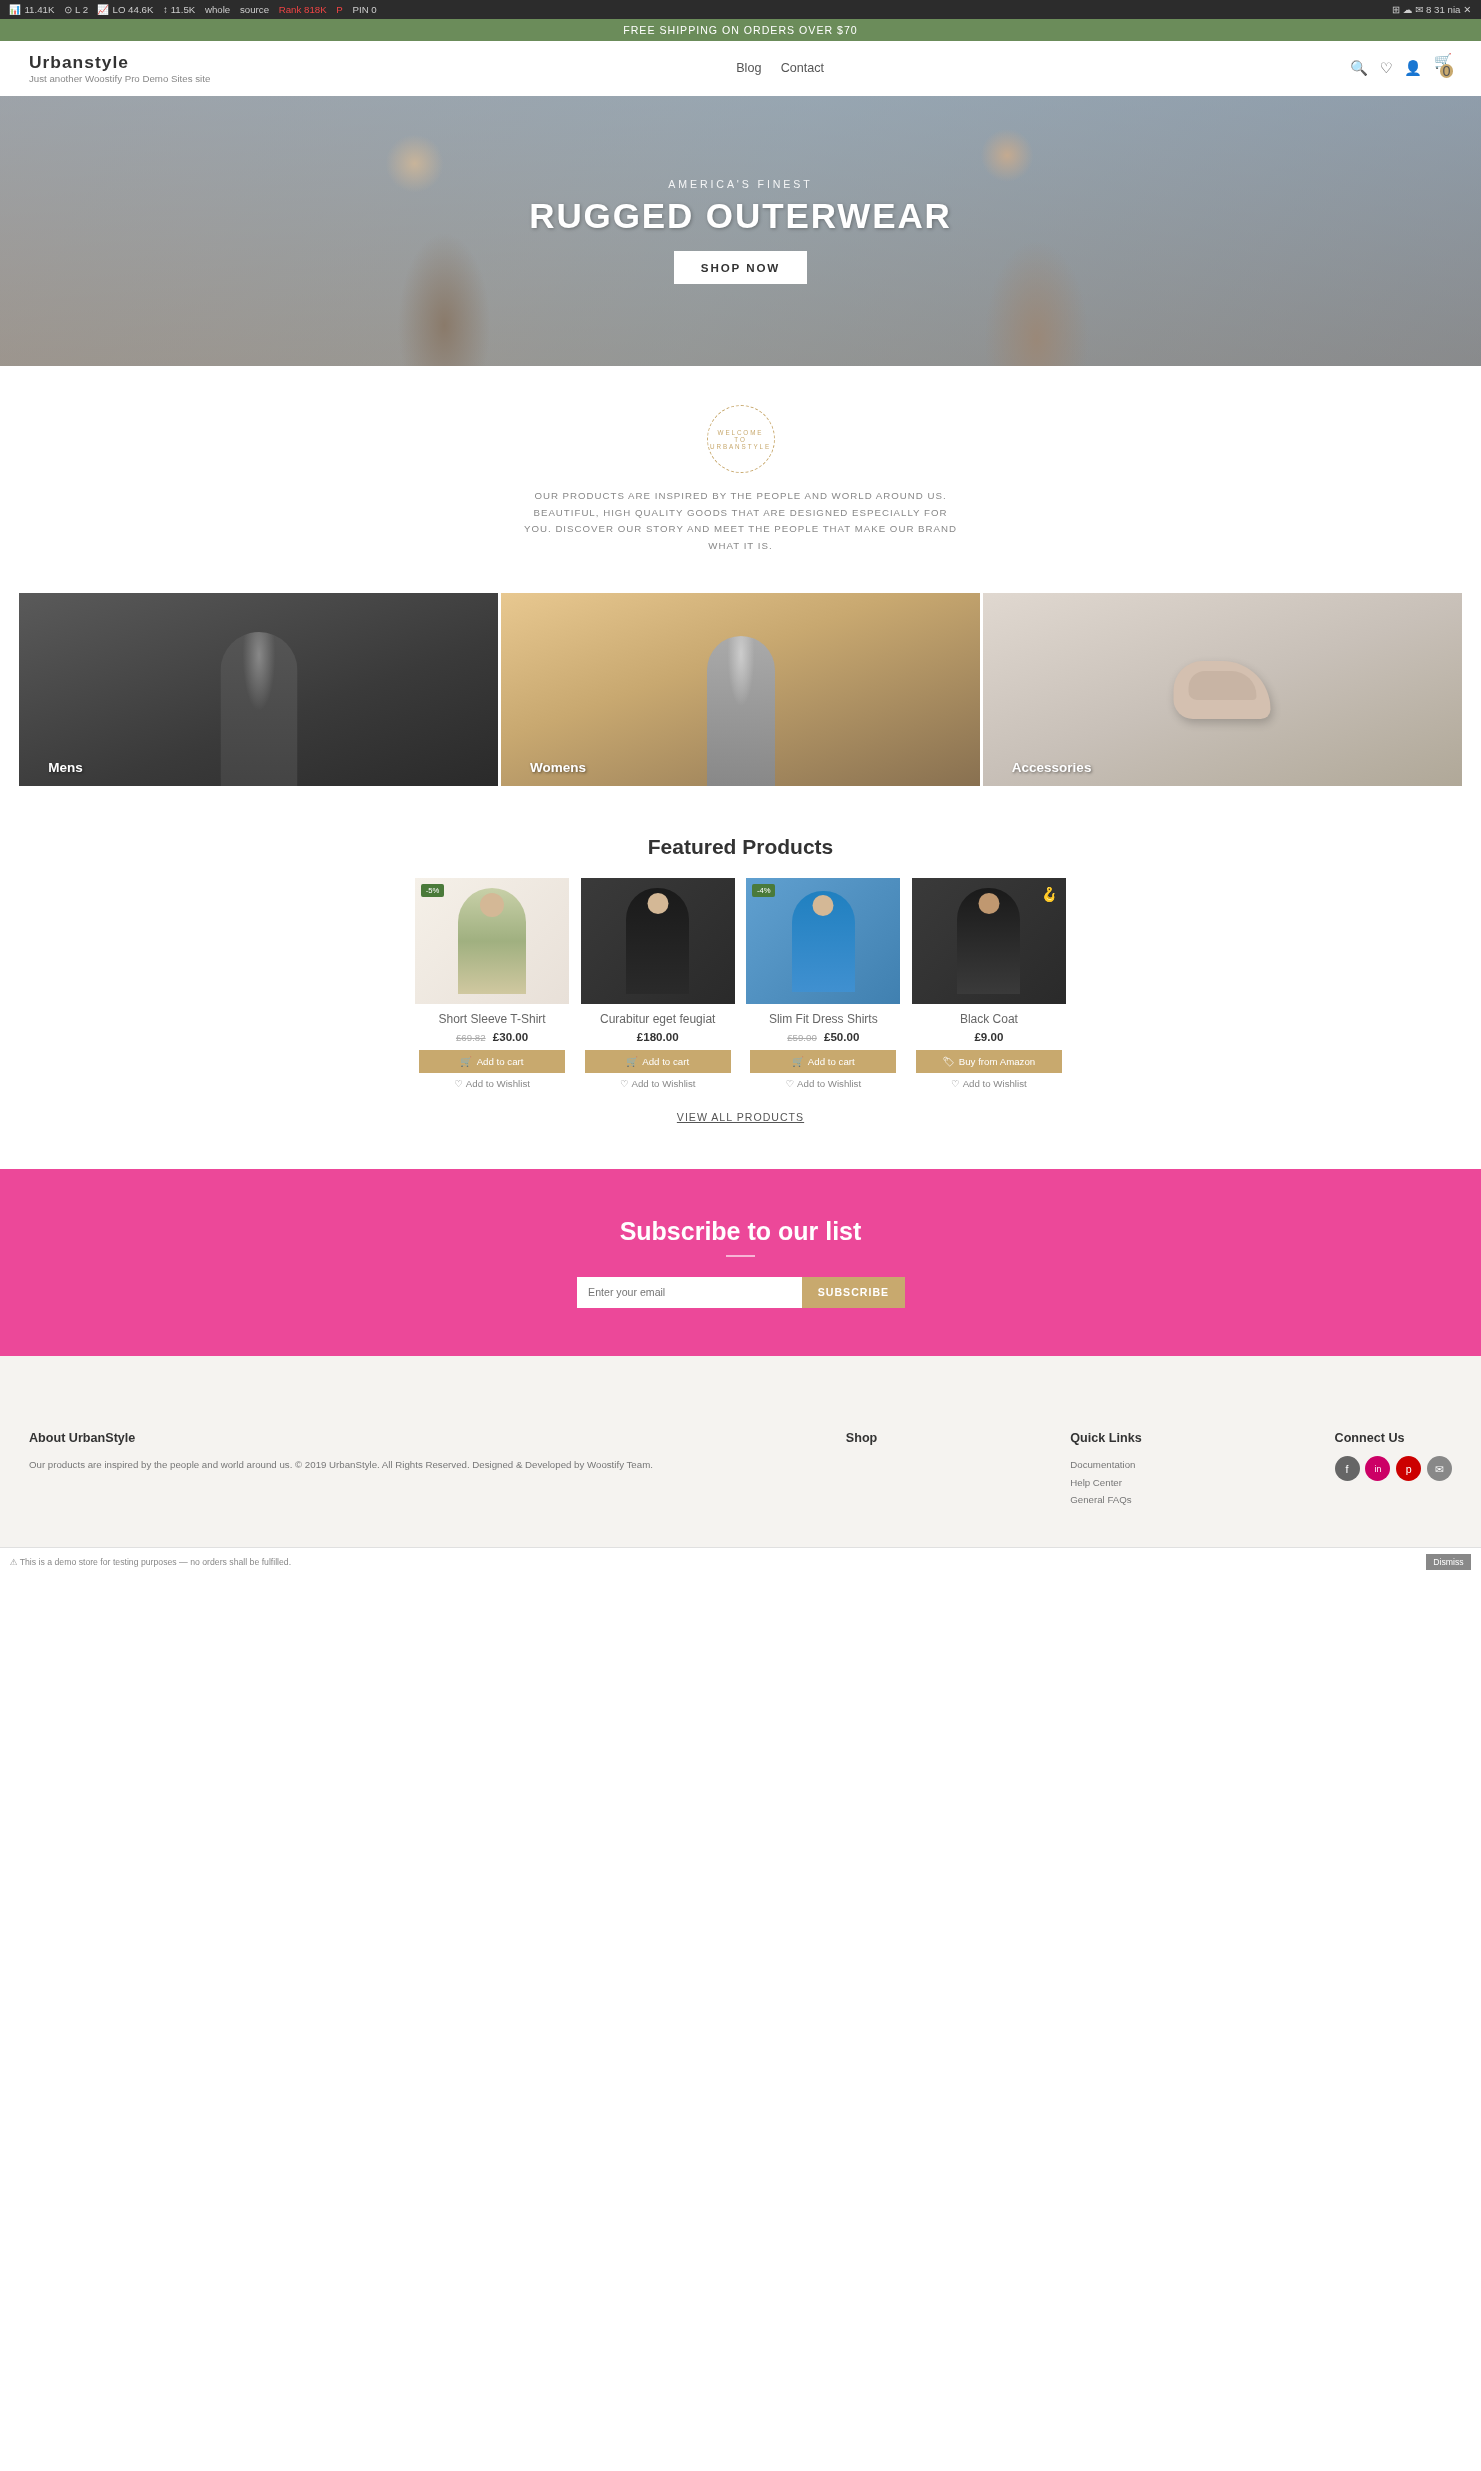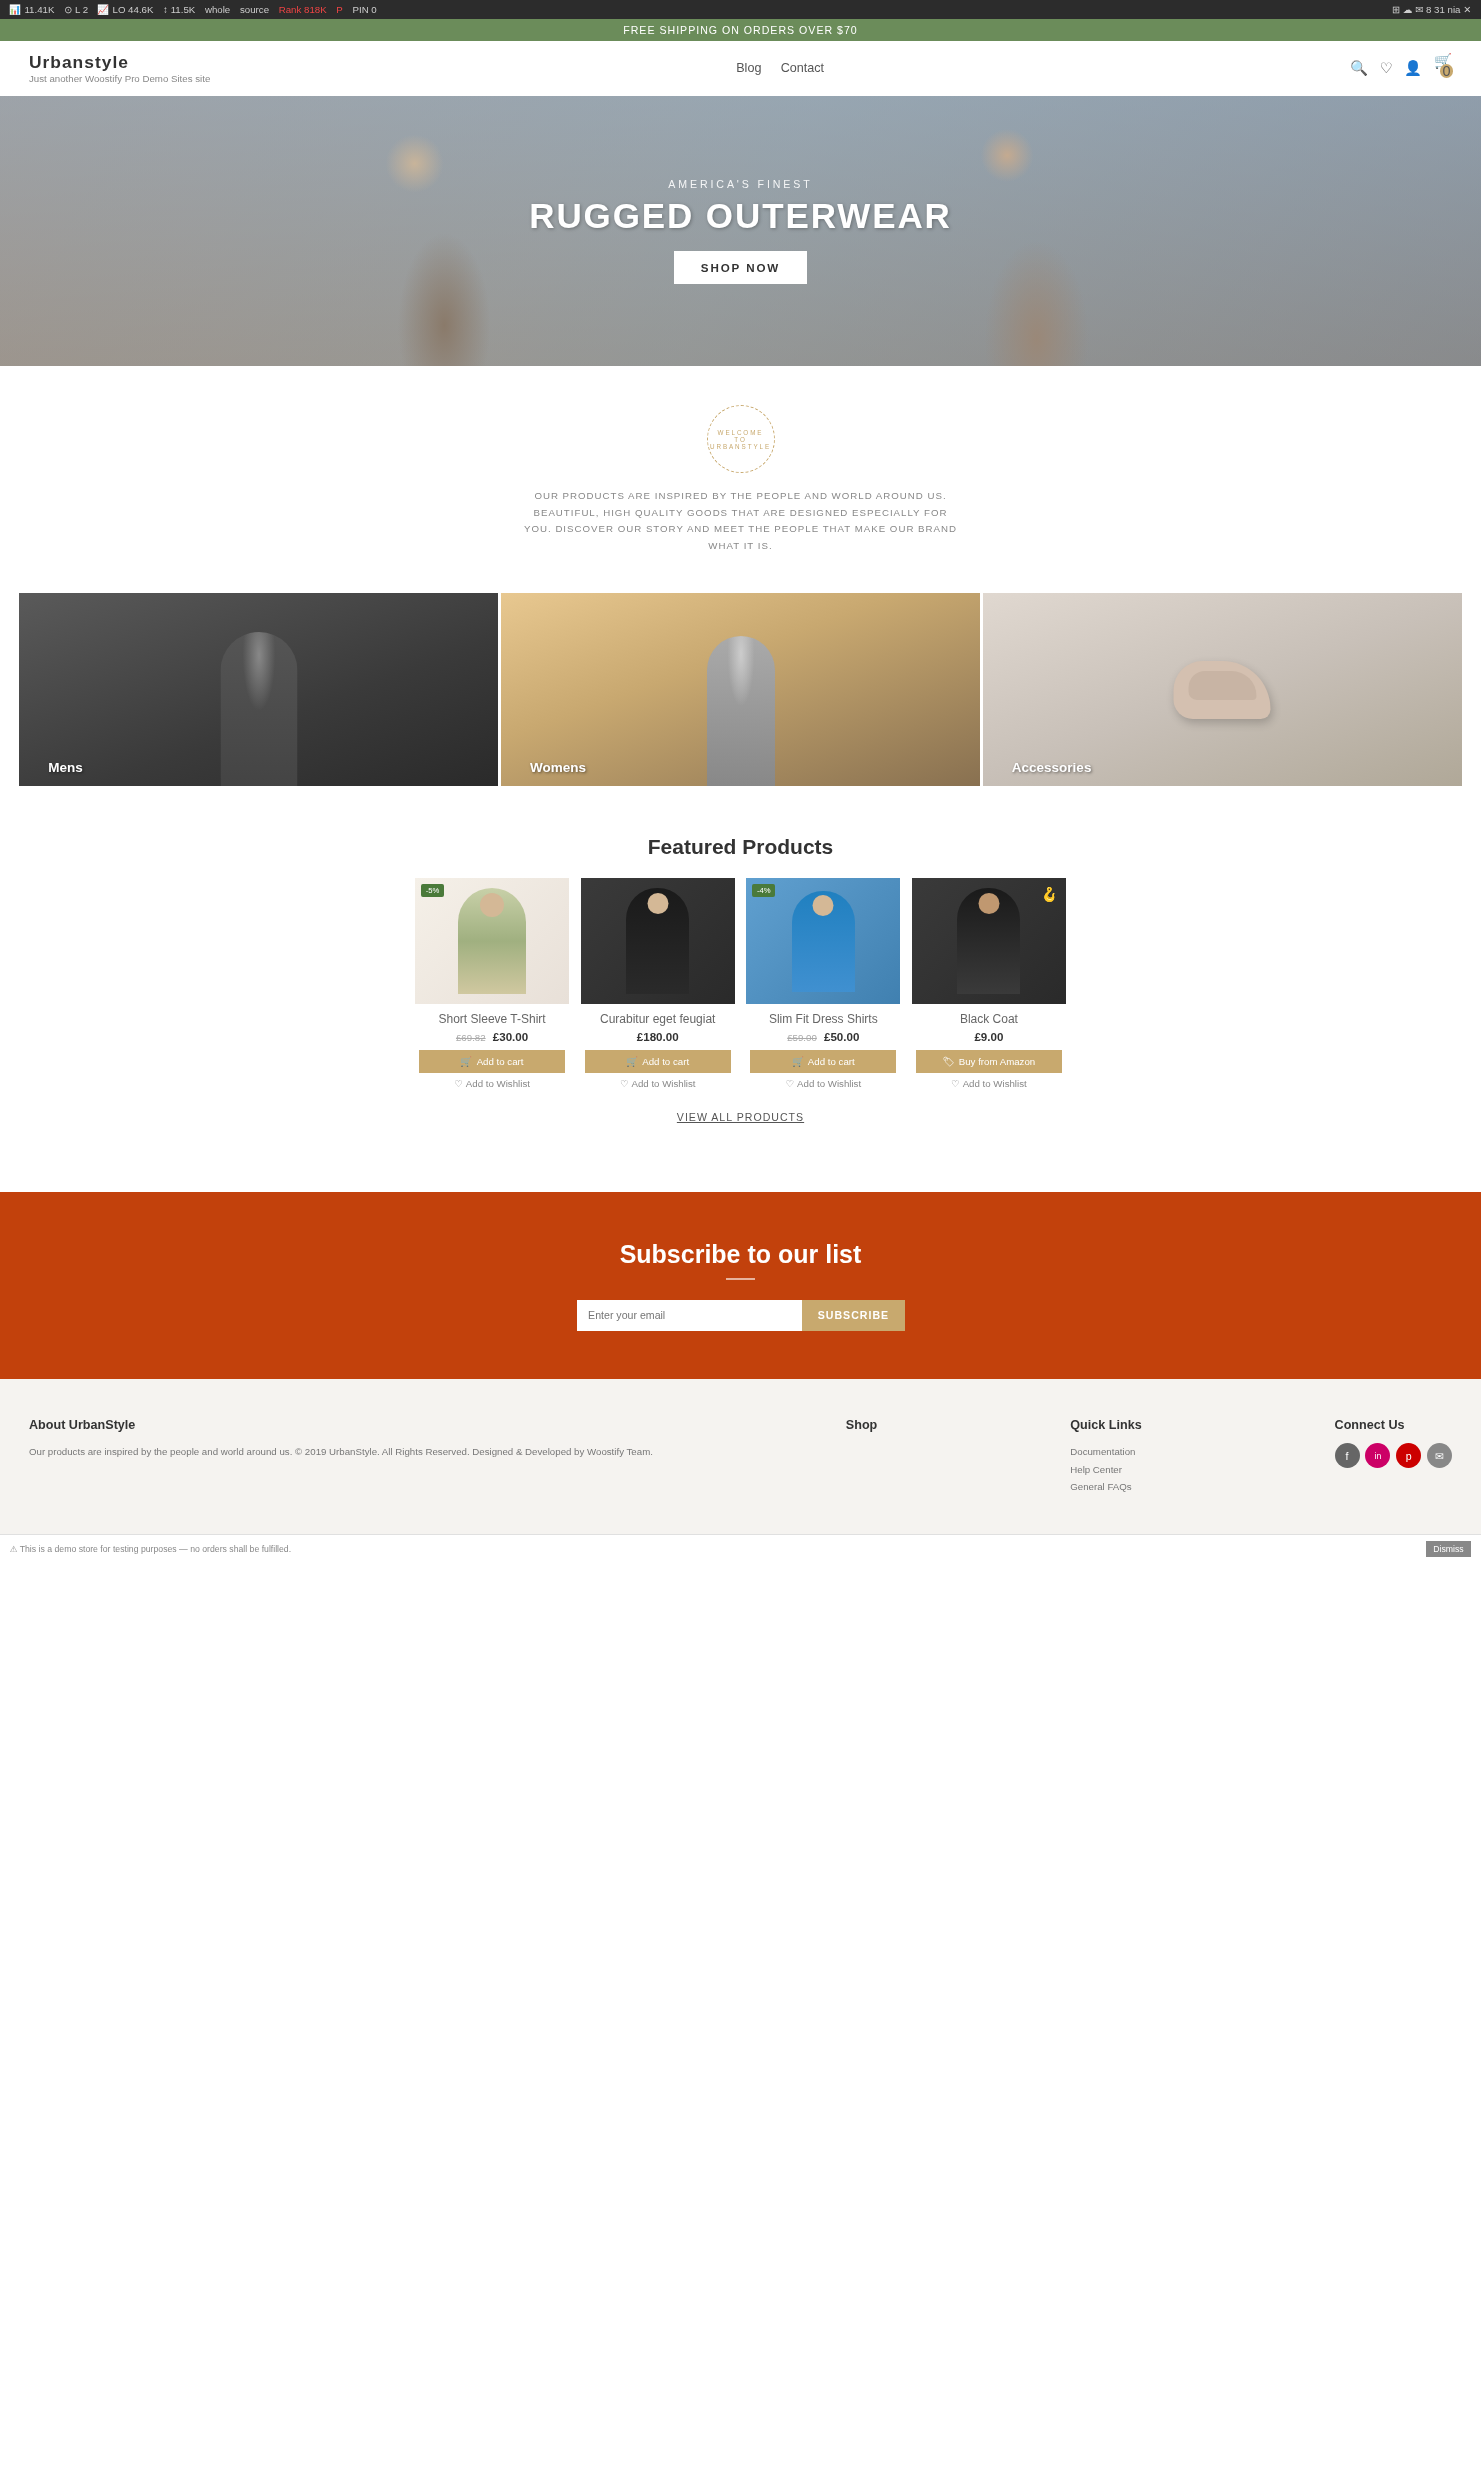--- a/index.html
+++ b/index.html
@@ -432,24 +432,24 @@
       font-size: 10.6px;
       color: #555;
       text-decoration: underline;
       letter-spacing: 1px;
       padding: 14.5px 0 4.8px;
       cursor: pointer;
     }
 
     
     .subscribe-section {
-      background: #c2410c;
+      background: #ec4899;
       padding: 48px 19.3px;
       text-align: center;
-      margin-top: 35px;
+      margin-top: 12px;
     }
     .subscribe-title {
       font-size: 25px;
       font-weight: bold;
       color: #fff;
       margin-bottom: 9.7px;
     }
     .subscribe-divider {
       width: 29px;
       height: 1.9px;
@@ -484,20 +484,21 @@
     
     .footer {
       background: #f5f3f0;
       padding: 39px 29px 19.3px;
     }
     .footer-grid {
       display: flex;
       gap: 29px;
       justify-content: space-between;
       margin-bottom: 19.3px;
+      margin-top: 36px;
     }
     .footer-col h4 {
       font-size: 12.6px;
       font-weight: bold;
       color: #333;
       margin-bottom: 11.6px;
     }
     .footer-col p, .footer-col a {
       font-size: 9.7px;
       color: #777;

